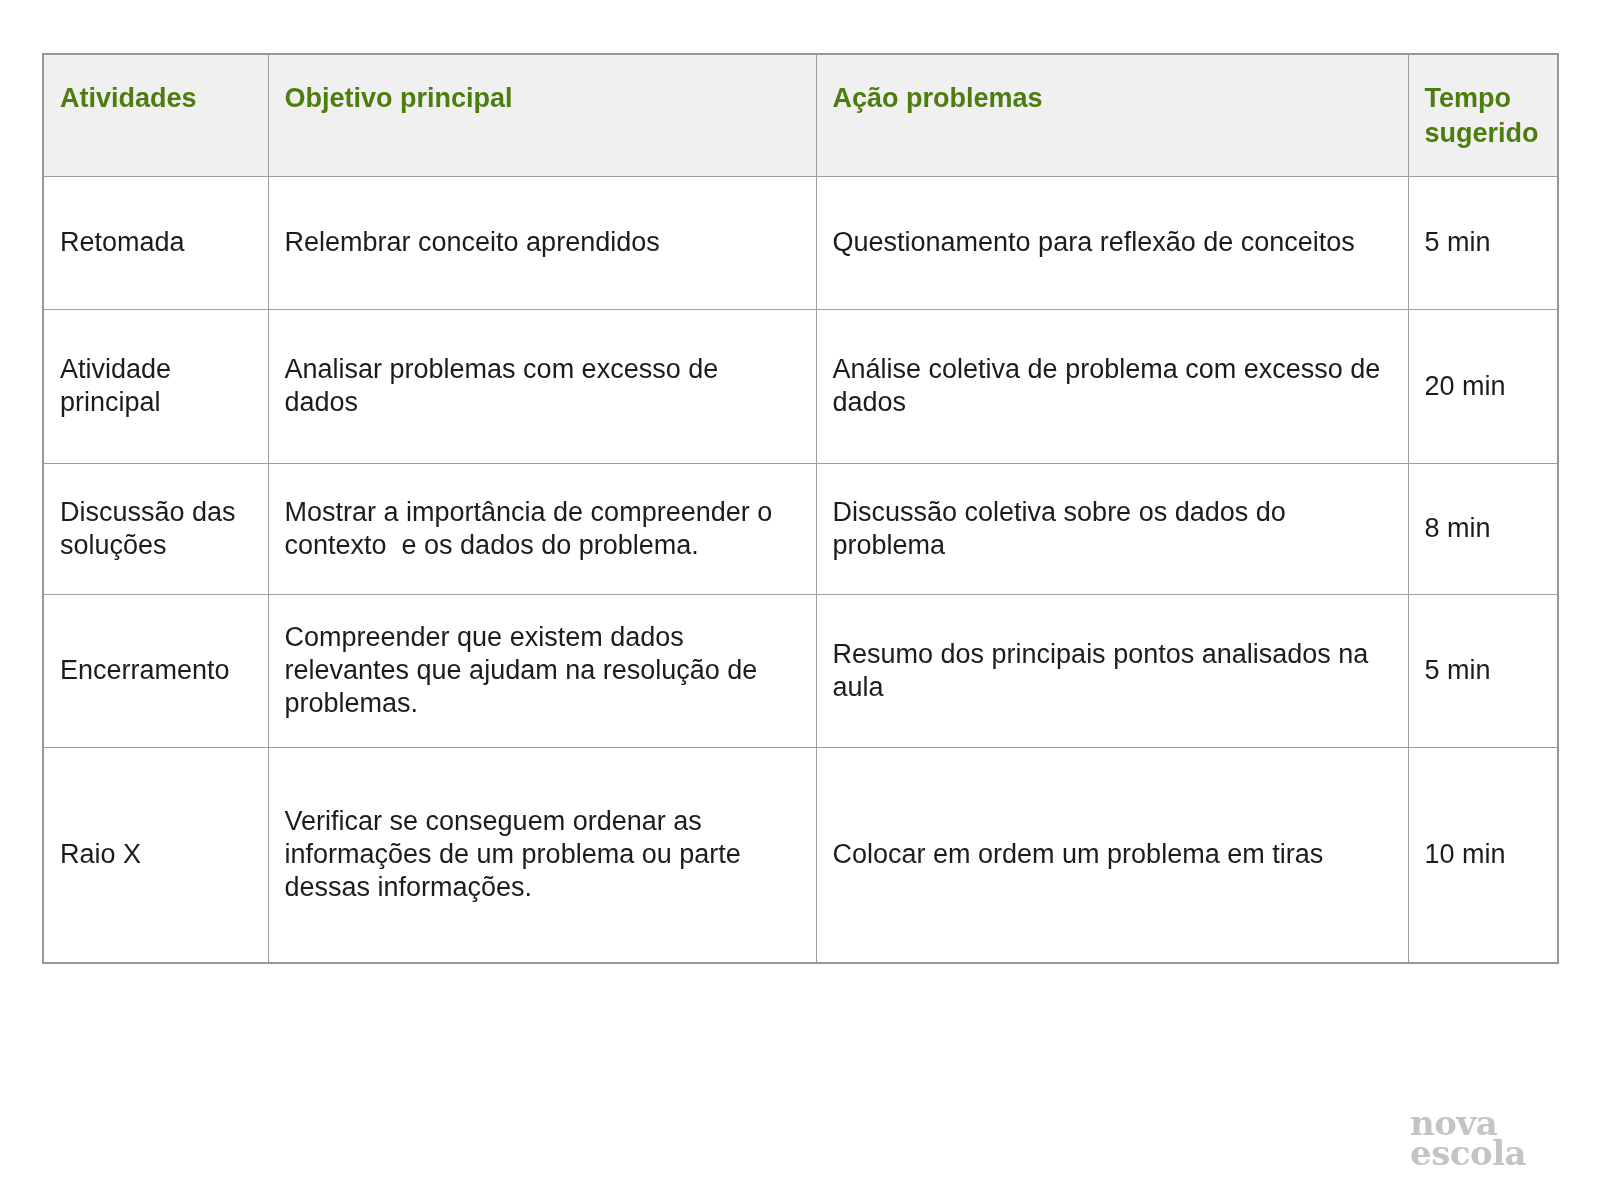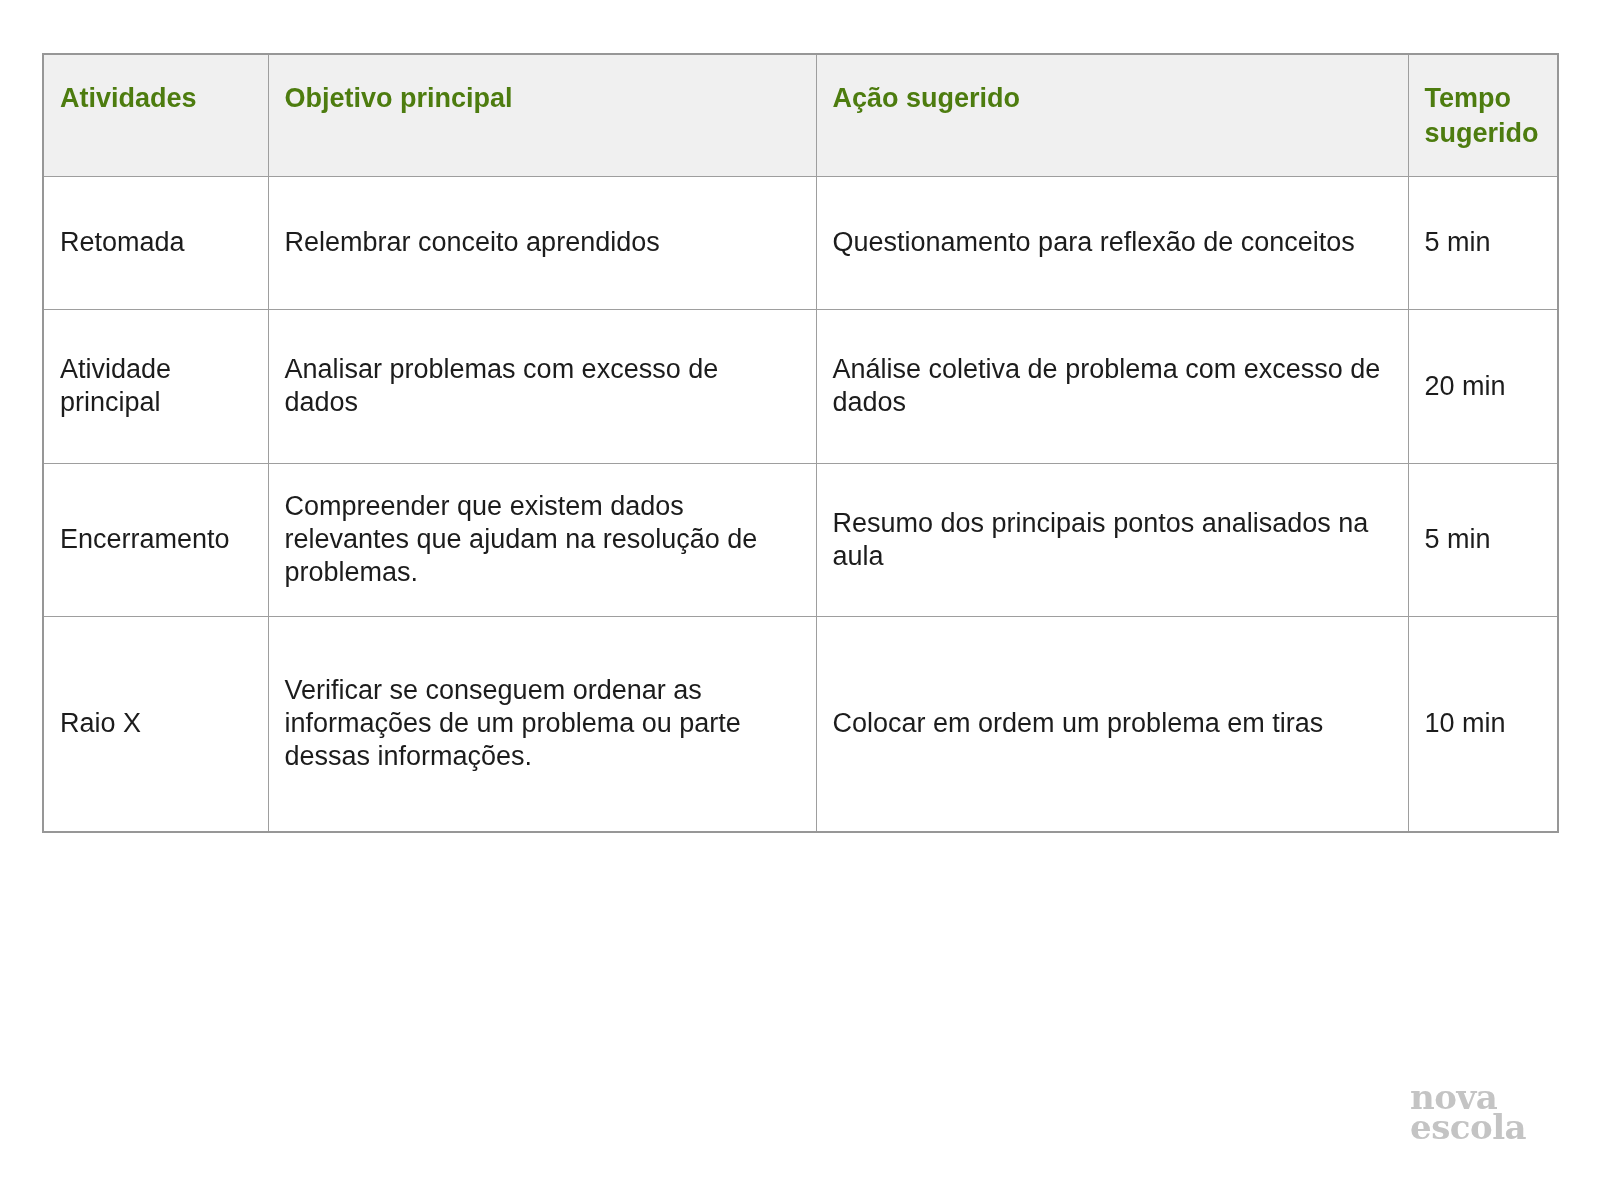--- a/index.html
+++ b/index.html
@@ -59,21 +59,21 @@
   tr.row-header   { height: 122px; }
   tr.row-1        { height: 133px; }
   tr.row-2        { height: 154px; margin-top: 48px; }
   tr.row-3        { height: 131px; }
   tr.row-4        { height: 153px; }
   tr.row-5        { height: 216px; }
 
   .logo {
     position: absolute;
     left: 1410px;
-    top: 1082px;
+    top: 1108px;
     font-family: "DejaVu Serif", serif;
     font-weight: 700;
     font-size: 34px;
     line-height: 30px;
     color: #c4c4c4;
     letter-spacing: -0.5px;
   }
 </style>
 </head>
 <body>
@@ -84,40 +84,49 @@
     <colgroup>
       <col style="width:225px">
       <col style="width:548px">
       <col style="width:592px">
       <col style="width:150px">
     </colgroup>
     <thead>
       <tr class="row-header">
         <th>Atividades</th>
         <th>Objetivo principal</th>
-        <th>Ação sugerido</th>
+        <th>Ação problemas</th>
         <th>Tempo
 sugerido</th>
       </tr>
     </thead>
     <tbody>
       <tr class="row-1">
         <td>Retomada</td>
         <td>Relembrar conceito aprendidos</td>
         <td>Questionamento para reflexão de conceitos</td>
         <td>5 min</td>
       </tr>
       <tr class="row-2">
         <td>Atividade
 principal</td>
         <td>Analisar problemas com excesso de
 dados</td>
         <td>Análise coletiva de problema com excesso de
 dados</td>
         <td>20 min</td>
+      </tr>
+      <tr class="row-3">
+        <td>Discussão das
+soluções</td>
+        <td>Mostrar a importância de compreender o
+contexto  e os dados do problema.</td>
+        <td>Discussão coletiva sobre os dados do
+problema</td>
+        <td>8 min</td>
       </tr>
       <tr class="row-4">
         <td>Encerramento</td>
         <td>Compreender que existem dados
 relevantes que ajudam na resolução de
 problemas.</td>
         <td>Resumo dos principais pontos analisados na
 aula</td>
         <td>5 min</td>
       </tr>

